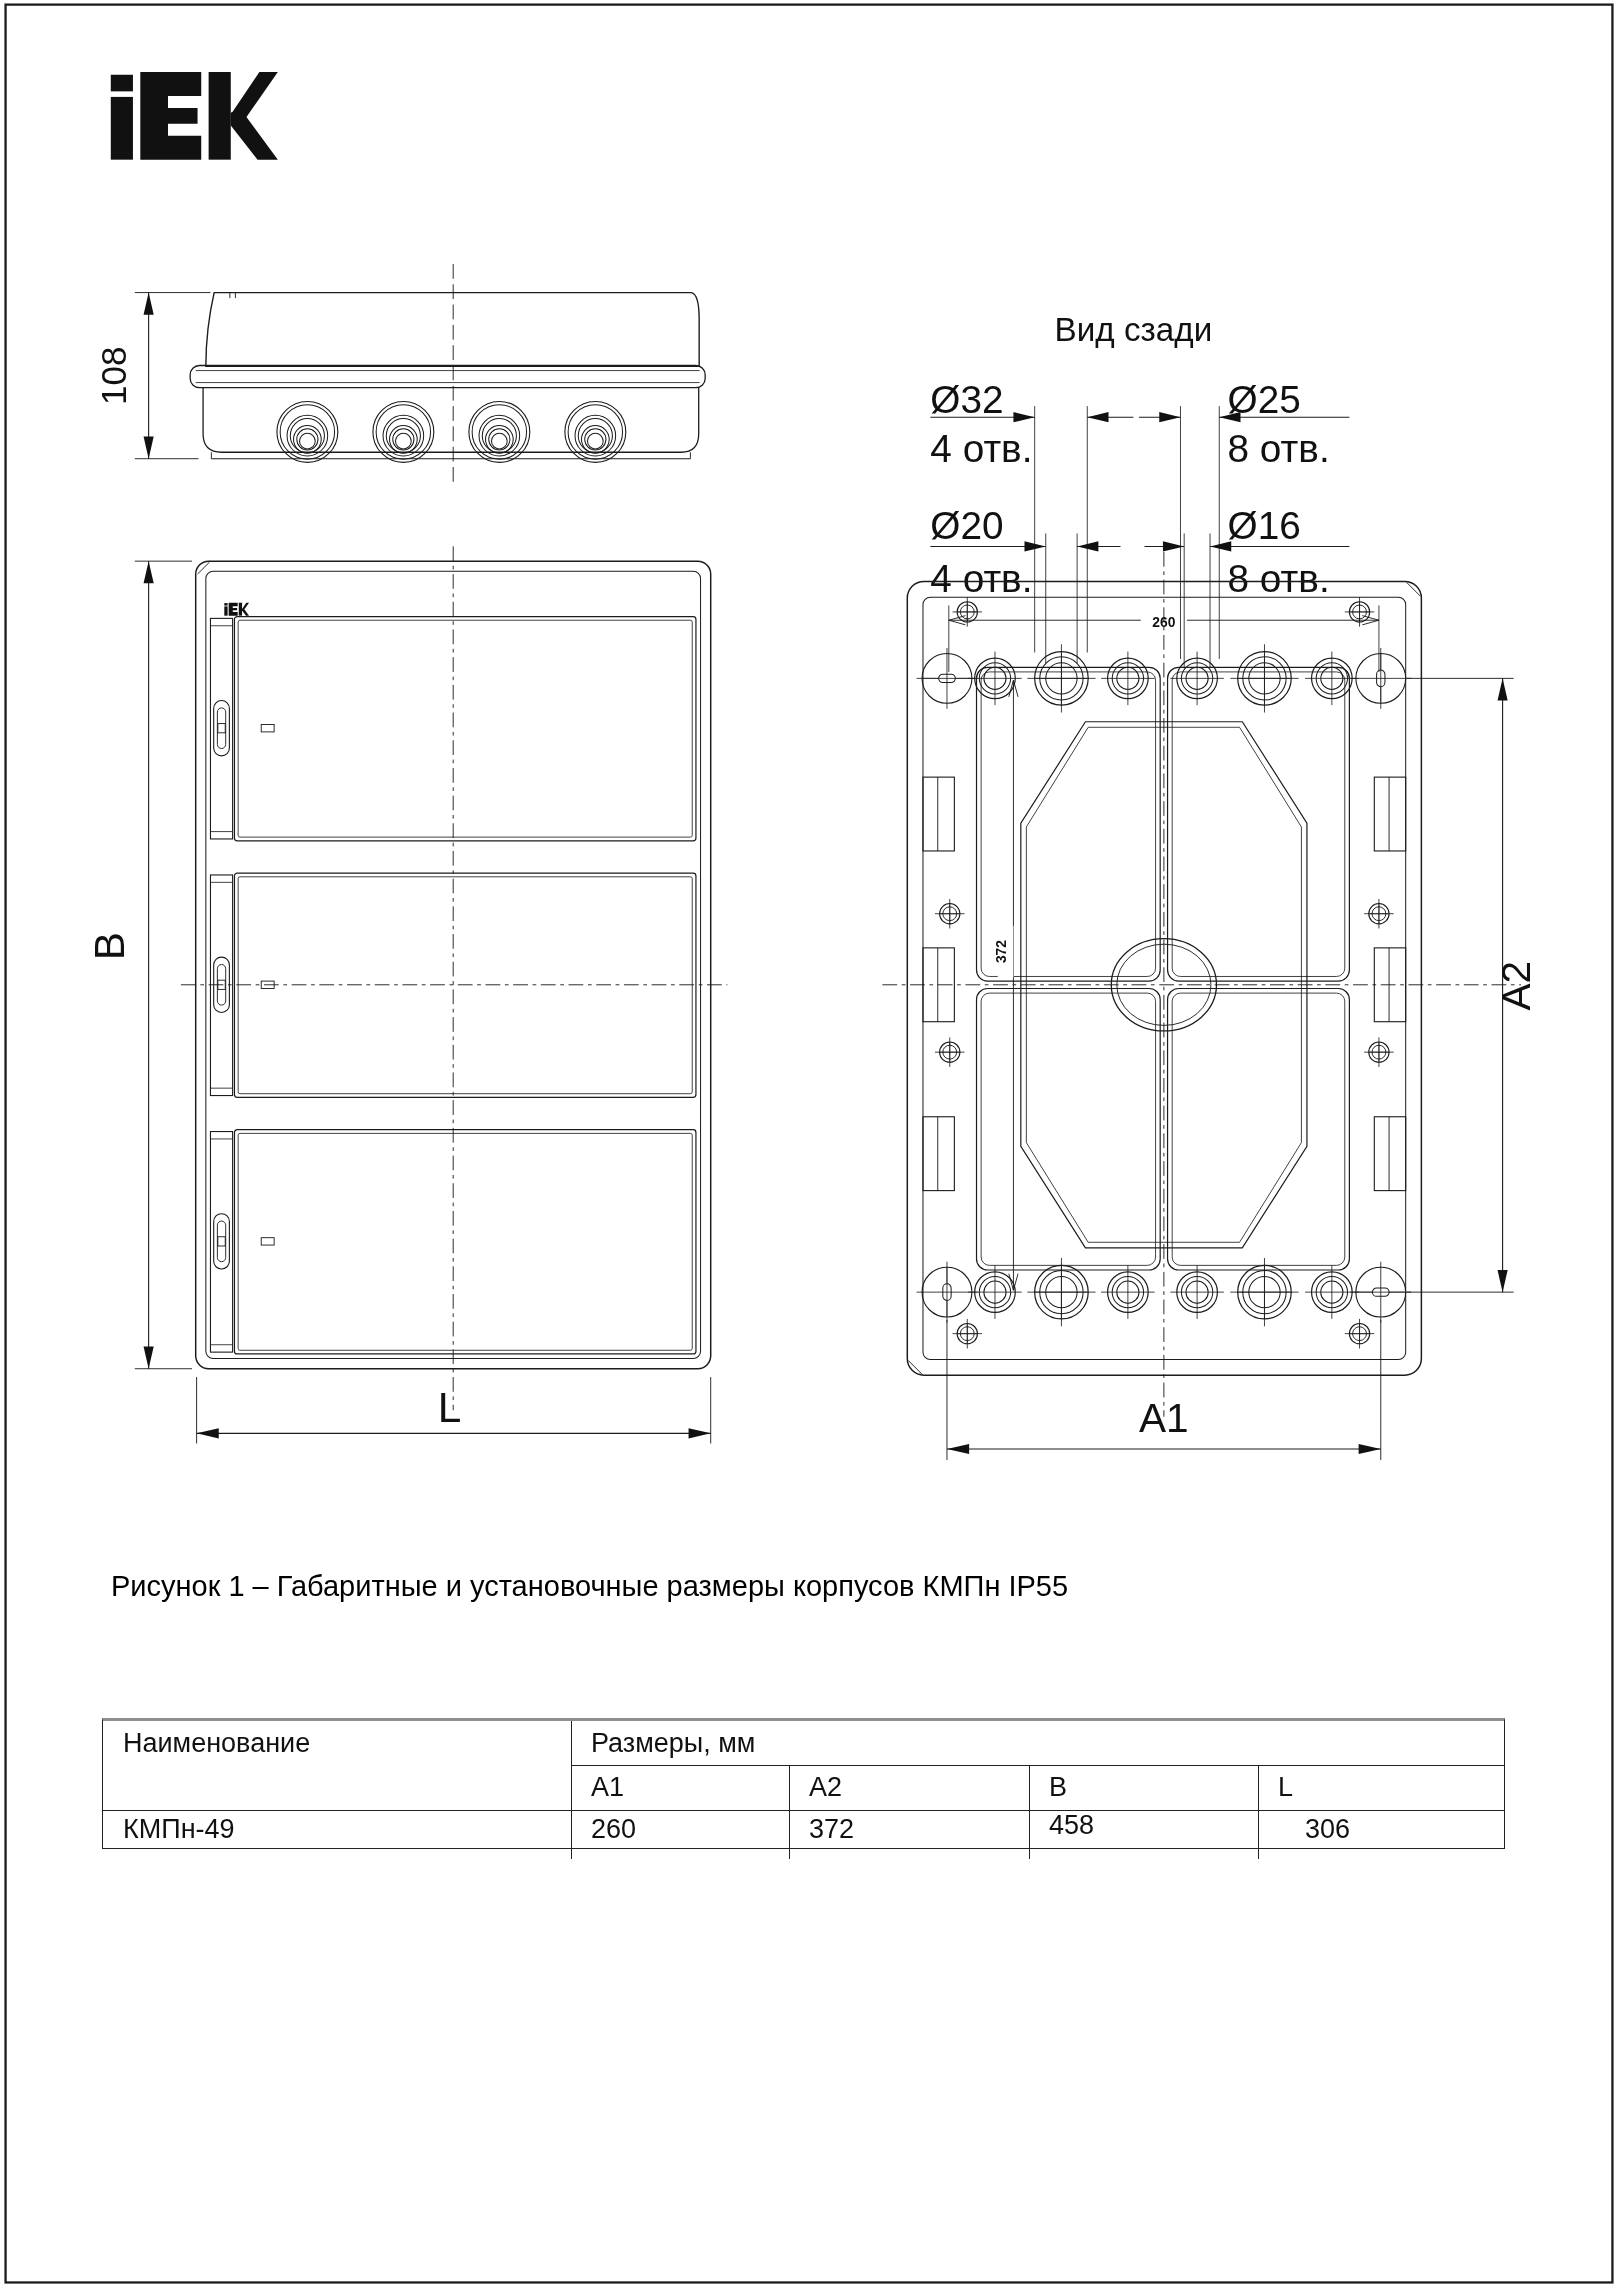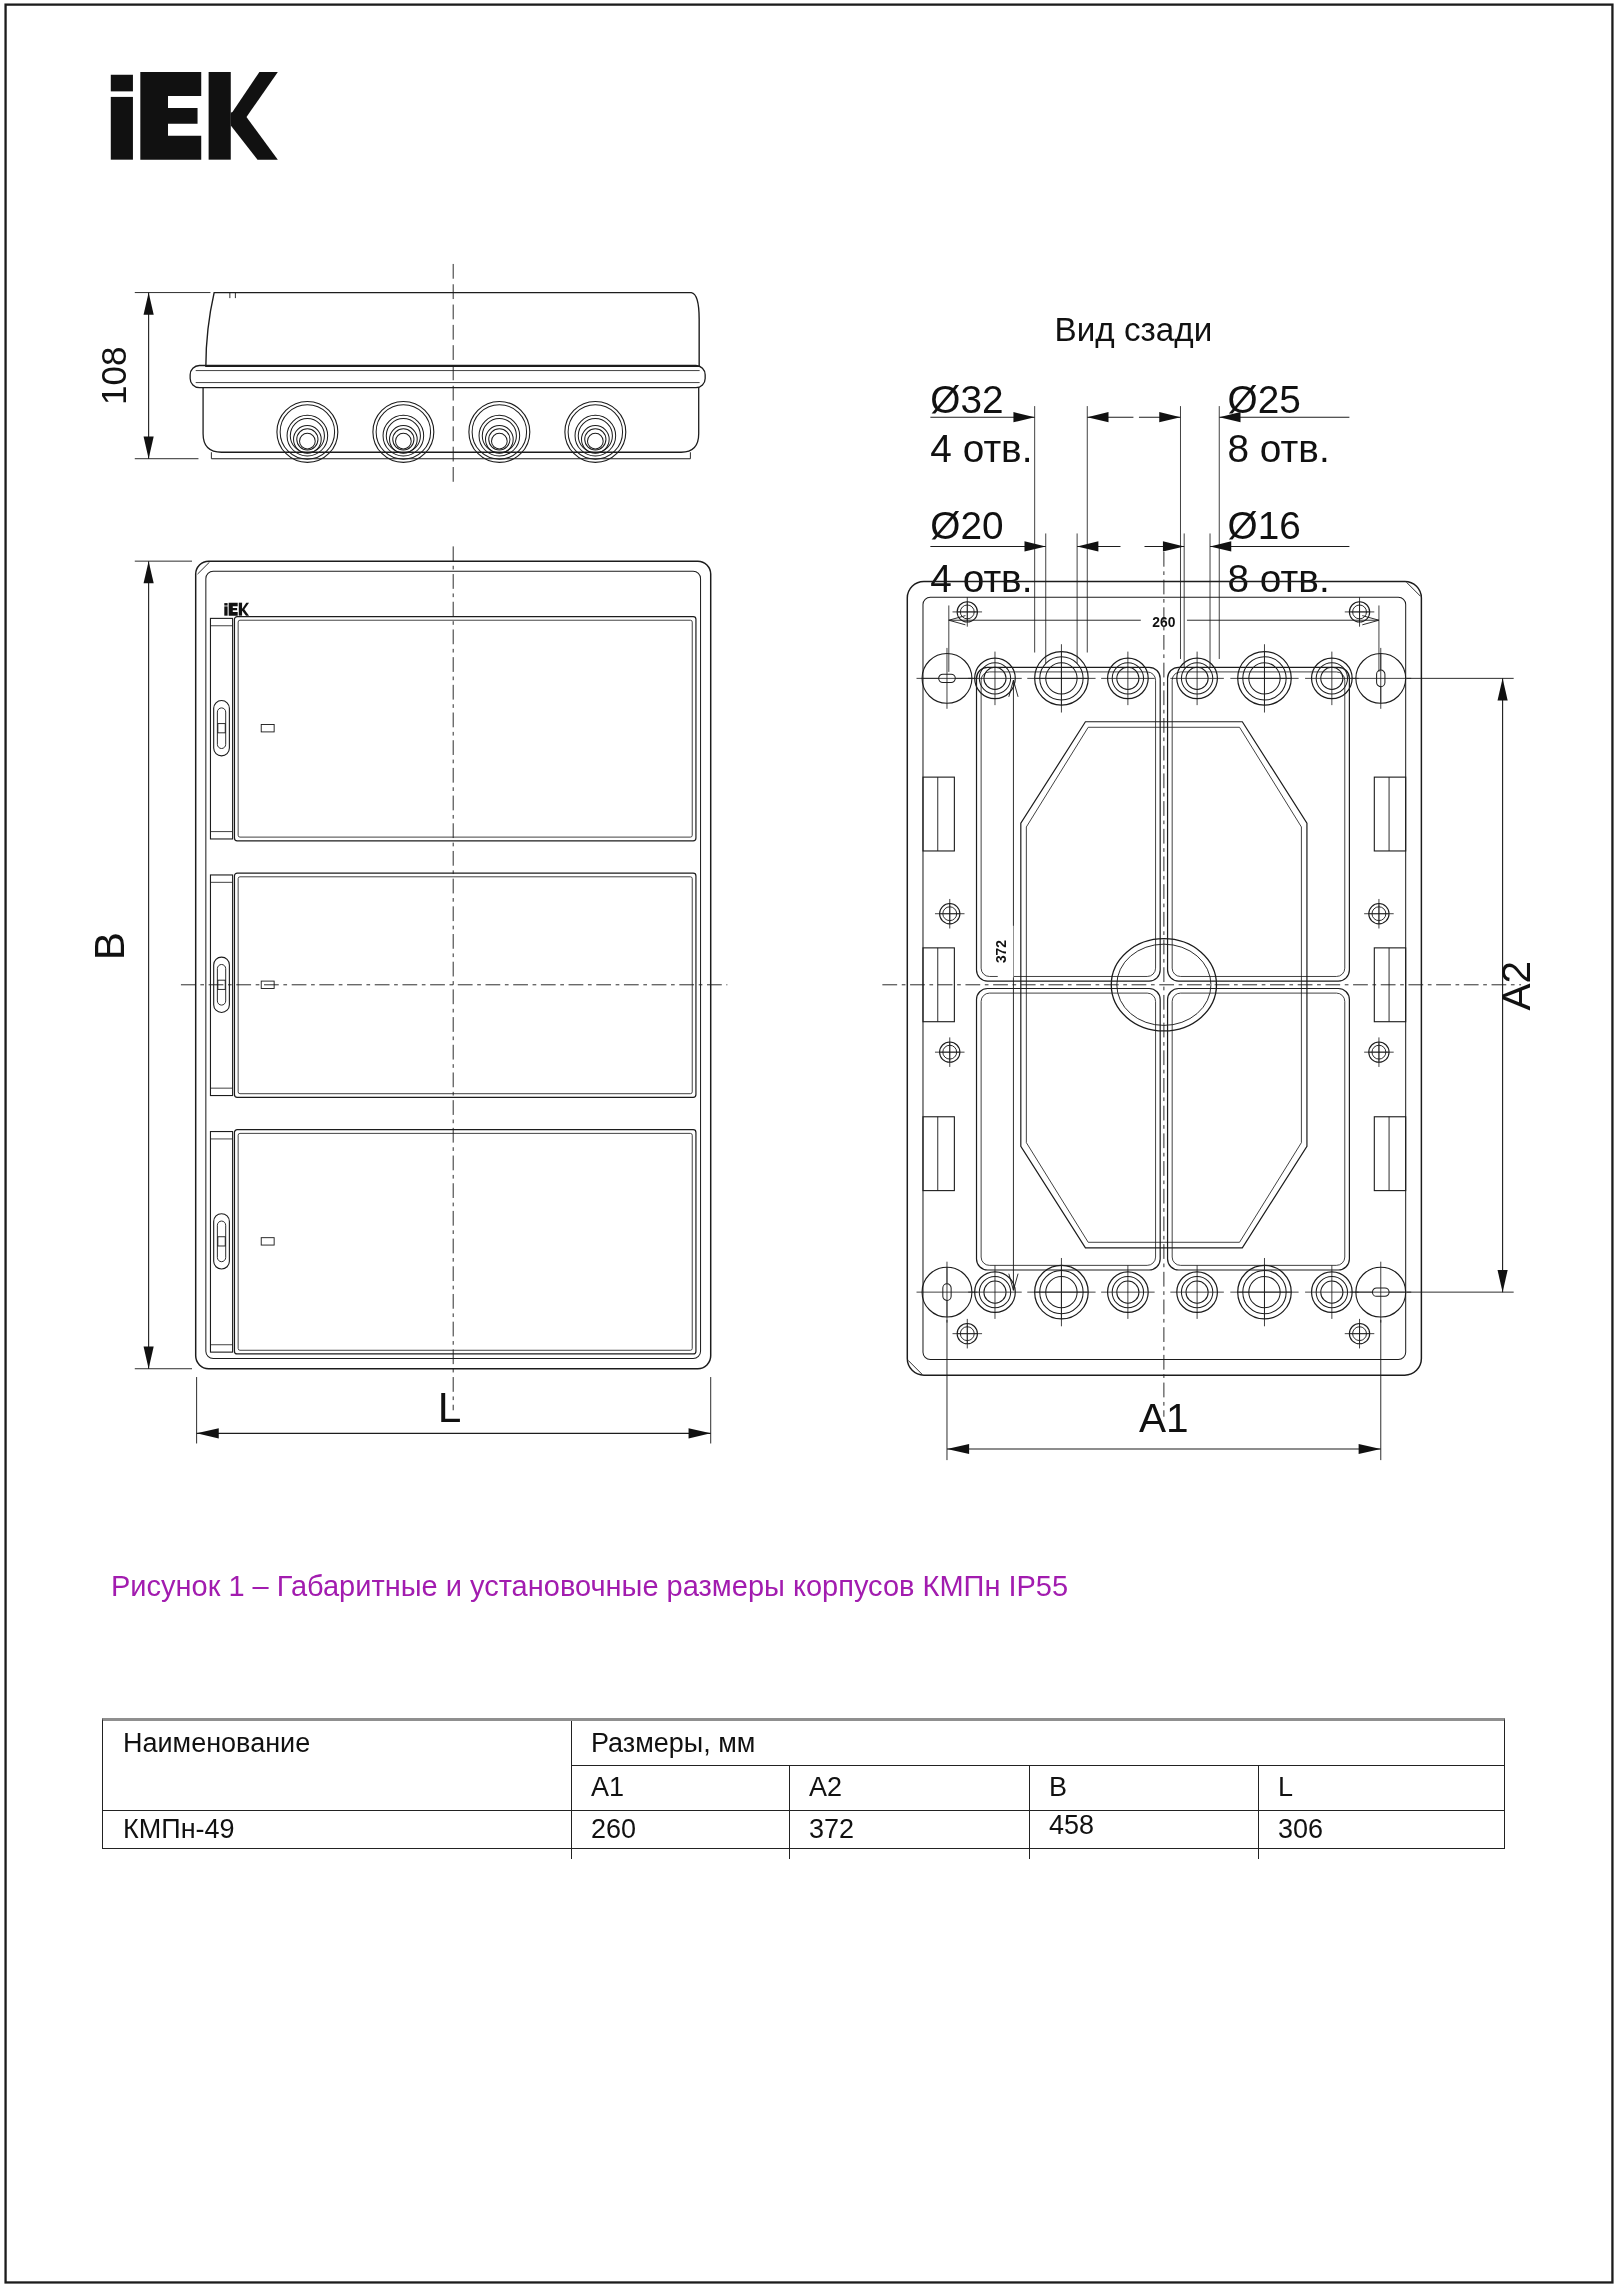--- a/index.html
+++ b/index.html
@@ -1,20 +1,20 @@
 <!DOCTYPE html>
 <html style="font-size:14.8px"><head>
 <meta charset="utf-8">
 <style>
   html,body{margin:0;padding:0;background:#ffffff;}
   .page{position:relative;width:1618px;height:2288px;background:#fff;font-family:"Liberation Sans",sans-serif;color:#111;overflow:hidden;}
   svg{position:absolute;left:0;top:0;}
   svg text{fill:#111;font-family:"Liberation Sans",sans-serif;}
   .stroke{fill:none;stroke:#1c1c1c;}
-  .caption{position:absolute;left:111px;top:1570px;font-size:29px;color:#a21caf;white-space:nowrap;}
+  .caption{position:absolute;left:111px;top:1570px;font-size:29px;color:#000000;white-space:nowrap;}
   .tbl{position:absolute;left:102px;top:1718px;width:1403px;height:131px;border-top:3.7px solid #8f8f8f;border-left:1.4px solid #222;border-right:1.4px solid #222;border-bottom:1.4px solid #222;box-sizing:border-box;font-size:27px;}
   .tbl .cell{position:absolute;box-sizing:border-box;display:flex;align-items:center;padding-left:20px;background:transparent;}
   .vline{position:absolute;width:1.4px;background:#222;}
   .hline{position:absolute;height:1.4px;background:#222;}
   .stub{position:absolute;width:1.4px;height:11px;background:#222;top:127px;}
 </style>
 </head>
 <body>
 
 <div class="page">
@@ -319,17 +319,17 @@
   <div class="cell" style="left:0;top:0;width:468px;height:44px;">Наименование</div>
   <div class="cell" style="left:468px;top:0;width:934px;height:44px;">Размеры, мм</div>
   <div class="cell" style="left:468px;top:44px;width:218px;height:44px;">A1</div>
   <div class="cell" style="left:686px;top:44px;width:240px;height:44px;">A2</div>
   <div class="cell" style="left:926px;top:44px;width:229px;height:44px;">B</div>
   <div class="cell" style="left:1155px;top:44px;width:247px;height:44px;">L</div>
   <div class="cell" style="left:0;top:89px;width:468px;height:39px;">КМПн-49</div>
   <div class="cell" style="left:468px;top:89px;width:218px;height:39px;">260</div>
   <div class="cell" style="left:686px;top:89px;width:240px;height:39px;">372</div>
   <div class="cell" style="left:926px;top:89px;width:229px;height:30px;">458</div>
-  <div class="cell" style="left:1155px;top:89px;width:258px;height:39px;">306</div>
+  <div class="cell" style="left:1182px;top:89px;width:258px;height:39px;">306</div>
 </div>
 
 </div>
 
 
 </body></html>

